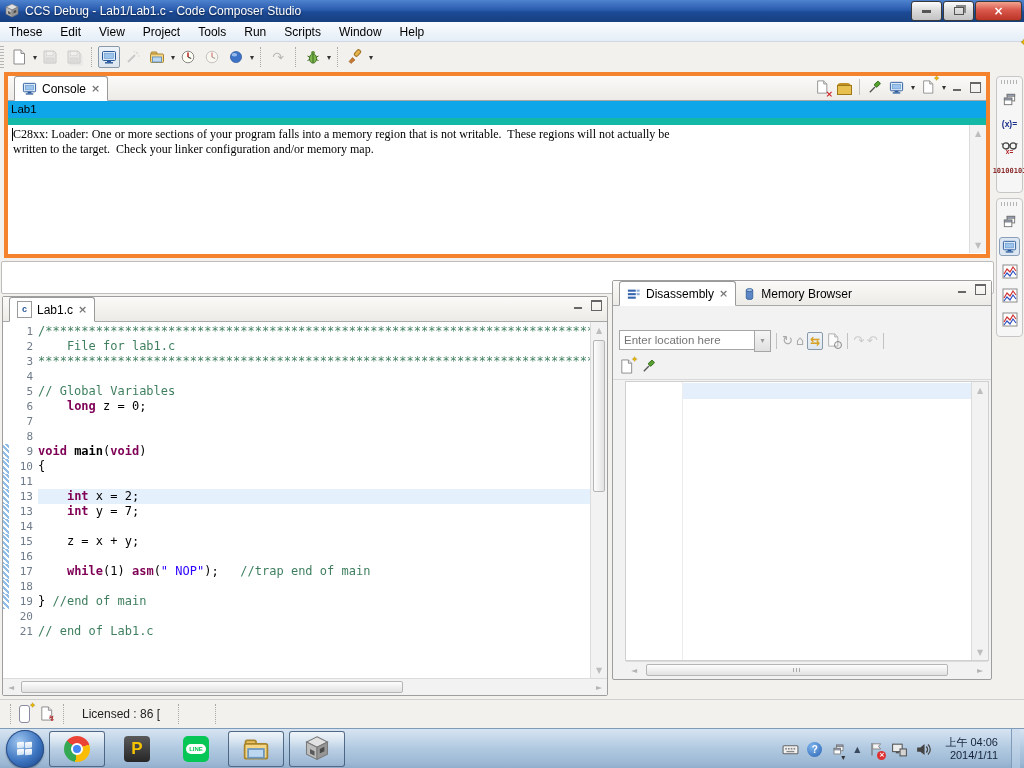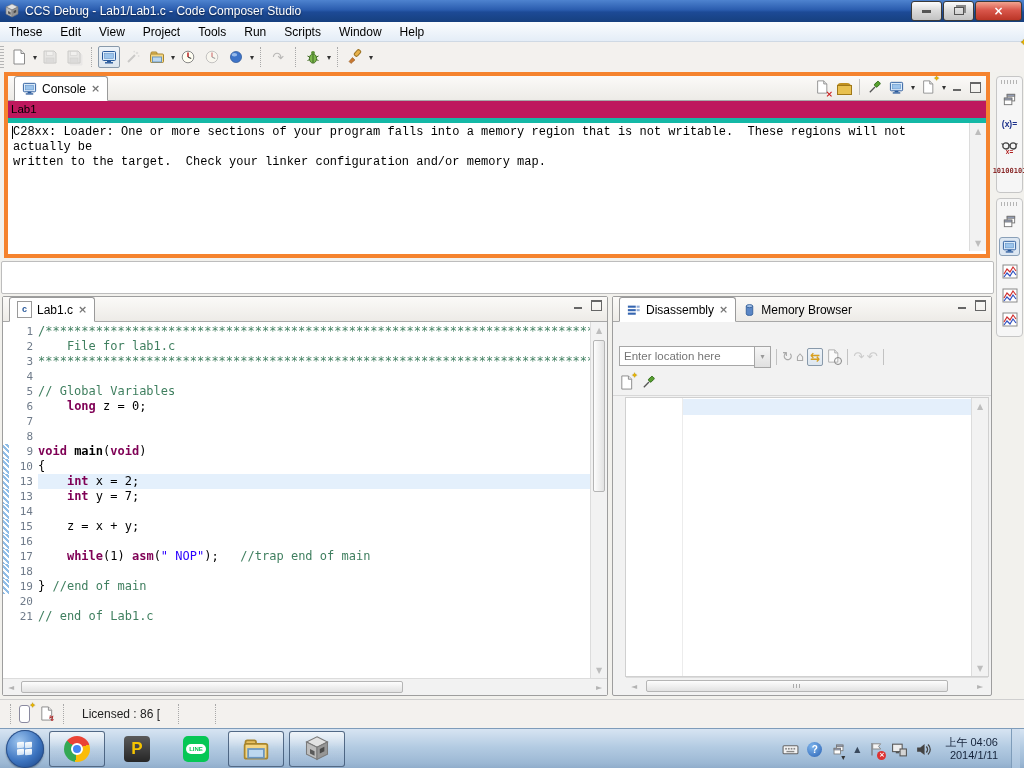--- a/index.html
+++ b/index.html
@@ -44,23 +44,23 @@
   .vtabs{height:24px;background:linear-gradient(#fbfaf8,#edebe7);border-bottom:1px solid #a8a8a8;display:flex;align-items:flex-end;position:relative;}
   .vtab{height:23px;display:flex;align-items:center;gap:5px;padding:0 7px;font-size:12px;}
   .vtab.sel{background:#fff;border:1px solid #9a9a9a;border-bottom:1px solid #fff;border-radius:3px 3px 0 0;margin-bottom:-1px;margin-left:6px;}
   .tclose{color:#777;font-size:11px;font-weight:bold;}
   .viewbar{position:absolute;right:4px;top:2px;display:flex;align-items:center;gap:4px;}
   .vbic{width:18px;height:18px;display:flex;align-items:center;justify-content:center;position:relative;}
   .vsep{width:0;height:16px;border-left:1px solid #c2c2c2;margin:0 2px;}
   .btn-min,.btn-max{width:14px;height:13px;}
   .btn-min::after{content:"";display:block;width:8px;height:2px;background:#666;margin:8px auto 0;}
   .btn-max::after{content:"";display:block;width:9px;height:8px;border:1px solid #666;border-top:2px solid #666;margin:1px auto 0;}
-  .console-name{height:17px;line-height:17px;padding-left:3px;font-size:11.5px;border-bottom:5px solid #14b8a6;background:#be185d;}
+  .console-name{height:17px;line-height:17px;padding-left:3px;font-size:11.5px;border-bottom:7px solid #14b8a6;background:#0ea5e9;}
   .console-body{position:relative;height:128px;background:#fff;}
-  .console-body pre{margin:0;padding:2px 20px 0 5px;font-family:Liberation Mono, monospace;font-size:12px;line-height:15px;white-space:pre-wrap;}
+  .console-body pre{margin:0;padding:2px 20px 0 5px;font-family:Liberation Serif, serif;font-size:12px;line-height:15px;white-space:pre-wrap;}
   .caret{position:absolute;left:4px;top:3px;width:1px;height:13px;background:#000;}
   
   .sb-v{position:absolute;right:0;top:0;bottom:0;width:16px;background:#f2f2f2;border-left:1px solid #dcdcdc;}
   .sb-h{position:absolute;left:0;right:0;bottom:0;height:16px;background:#f2f2f2;border-top:1px solid #dcdcdc;}
   .sb-a{position:absolute;width:16px;height:16px;color:#8a8a8a;font-size:8px;display:flex;align-items:center;justify-content:center;}
   .sb-th{position:absolute;background:linear-gradient(90deg,#fdfdfd,#e2e2e2);border:1px solid #b5b5b5;border-radius:2px;}
   .sb-th.h{background:linear-gradient(#fdfdfd,#e2e2e2);}
   .grip{position:absolute;left:50%;top:3px;bottom:3px;width:8px;transform:translateX(-50%);
     background:repeating-linear-gradient(90deg,#aaa 0 1px,transparent 1px 3px);}
 
@@ -77,21 +77,21 @@
   .ed-range.on{background:repeating-linear-gradient(45deg,#8fbce6 0 2px,#fff 2px 4px);}
   .ed-num{width:24px;flex:none;text-align:right;padding-right:5px;color:#6f7b8a;font-size:11px;}
   .ed-code{flex:1;white-space:pre;overflow:hidden;}
   .ed-line.hl .ed-code{background:#e4f0fc;}
   .tk-k{color:#7f0055;font-weight:bold;}
   .tk-c{color:#3f7f5f;}
   .tk-s{color:#2a00ff;}
   .tk-f{font-weight:bold;}
 
   
-  .disasm-panel{left:612px;top:296px;width:378px;height:398px;background:#f2f2f2;}
+  .disasm-panel{left:612px;top:280px;width:378px;height:398px;background:#f2f2f2;}
   .ctxrow{position:absolute;left:0;top:25px;right:0;height:20px;background:#fff;border-bottom:1px solid #e4e4e4;
     display:flex;align-items:center;padding-left:4px;}
   .ctxdd{position:absolute;right:6px;color:#888;font-size:9px;}
   .locrow{position:absolute;left:0;top:46px;right:0;height:27px;display:flex;align-items:center;padding-left:6px;gap:3px;background:#f2f2f2;border-bottom:1px solid #e0e0e0;}
   .locbox{display:flex;}
   .locbox input{width:126px;height:16px;border:1px solid #a6a6a6;border-right:none;font-size:11.5px;padding:1px 4px;color:#888;background:#fff;outline:none;}
   .locdd{width:15px;height:20px;border:1px solid #a6a6a6;background:linear-gradient(#f6f6f6,#e0e0e0);
     display:flex;align-items:center;justify-content:center;color:#999;font-size:8px;}
   .icorow{position:absolute;left:0;top:73px;right:0;height:25px;display:flex;align-items:center;padding-left:6px;gap:6px;background:#f2f2f2;border-bottom:1px solid #d8d8d8;}
   .dz-body{position:absolute;left:12px;top:100px;right:2px;bottom:18px;background:#fff;border:1px solid #d0d0d0;}
@@ -513,20 +513,25 @@
           <div class="ed-line">
             <span class="ed-range on"></span>
             <span class="ed-num">9</span>
             <span class="ed-code"><span class="tk-k">void</span><span class="tk-p"> </span><span class="tk-f">main</span><span class="tk-p">(</span><span class="tk-k">void</span><span class="tk-p">)</span></span>
           </div>
           <div class="ed-line">
             <span class="ed-range on"></span>
             <span class="ed-num">10</span>
             <span class="ed-code"><span class="tk-p">{</span></span>
           </div>
+          <div class="ed-line">
+            <span class="ed-range on"></span>
+            <span class="ed-num">11</span>
+            <span class="ed-code"></span>
+          </div>
           <div class="ed-line hl">
             <span class="ed-range on"></span>
             <span class="ed-num">13</span>
             <span class="ed-code"><span class="tk-p">    </span><span class="tk-k">int</span><span class="tk-p"> x = 2;</span></span>
           </div>
           <div class="ed-line">
             <span class="ed-range on"></span>
             <span class="ed-num">13</span>
             <span class="ed-code"><span class="tk-p">    </span><span class="tk-k">int</span><span class="tk-p"> y = 7;</span></span>
           </div>

